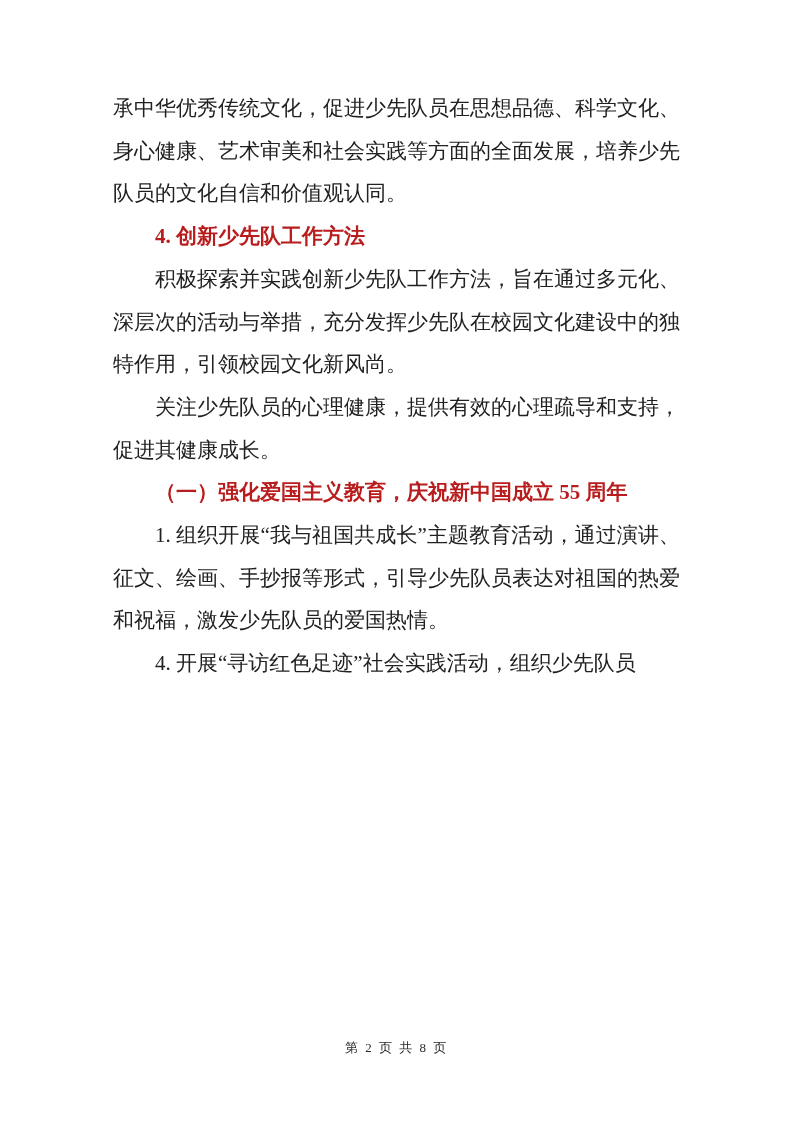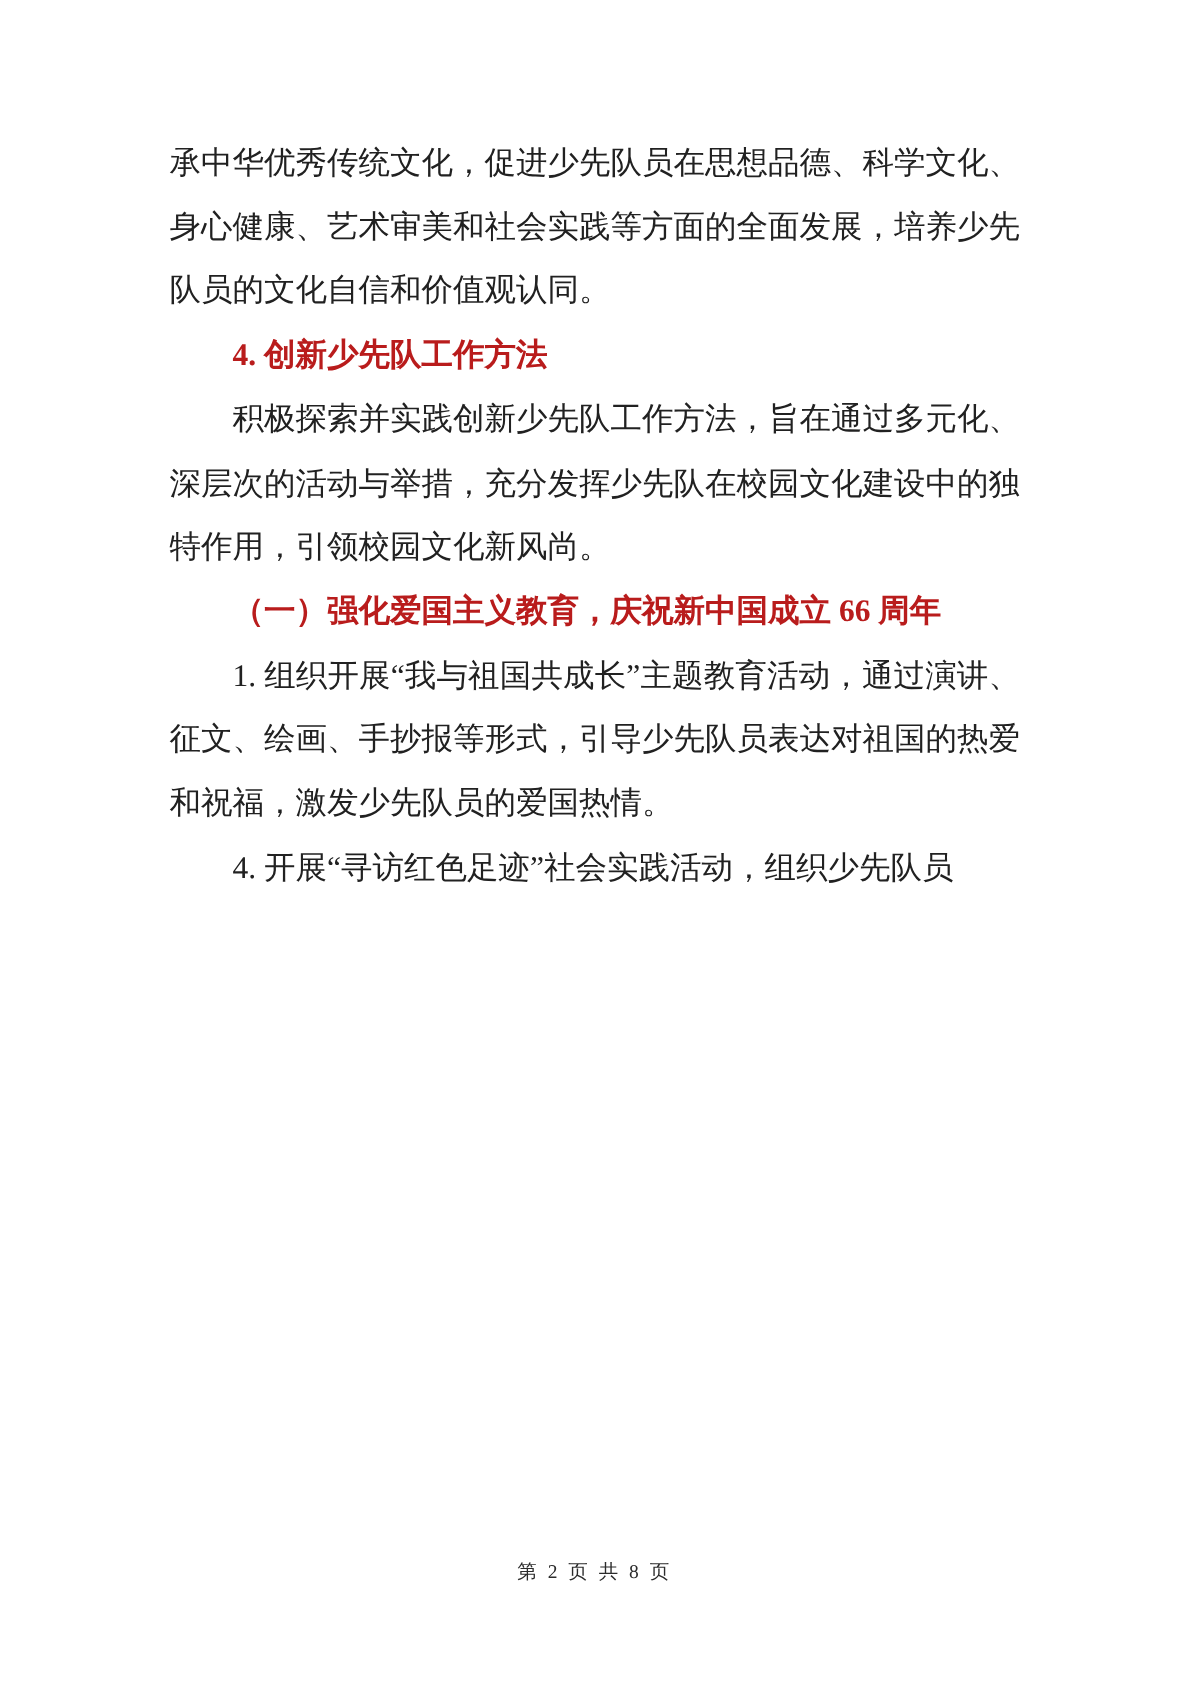--- a/index.html
+++ b/index.html
@@ -54,18 +54,19 @@
   }
 </style>
 </head>
 <body>
 
 <div class="page">
   <div class="content">
       <p class="body-continuation">承中华优秀传统文化，促进少先队员在思想品德、科学文化、身心健康、艺术审美和社会实践等方面的全面发展，培养少先队员的文化自信和价值观认同。</p>
       <p class="heading">4. 创新少先队工作方法</p>
       <p class="body">积极探索并实践创新少先队工作方法，旨在通过多元化、深层次的活动与举措，充分发挥少先队在校园文化建设中的独特作用，引领校园文化新风尚。</p>
-      <p class="heading">（一）强化爱国主义教育，庆祝新中国成立 66 周年</p>
+      <p class="body">关注少先队员的心理健康，提供有效的心理疏导和支持，促进其健康成长。</p>
+      <p class="heading">（一）强化爱国主义教育，庆祝新中国成立 55 周年</p>
       <p class="body">1. 组织开展“我与祖国共成长”主题教育活动，通过演讲、征文、绘画、手抄报等形式，引导少先队员表达对祖国的热爱和祝福，激发少先队员的爱国热情。</p>
       <p class="body">4. 开展“寻访红色足迹”社会实践活动，组织少先队员</p>
     </div>
   <div class="footer">第 2 页 共 8 页</div>
 </div>
 
 </body></html>

